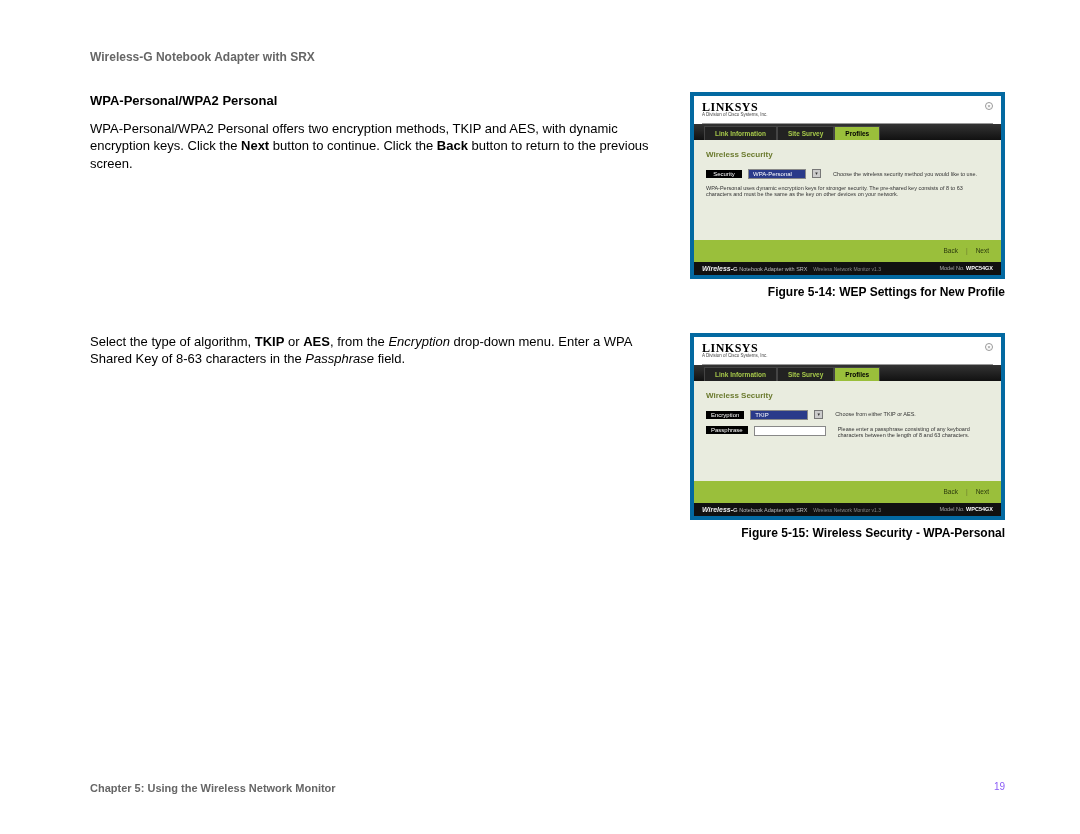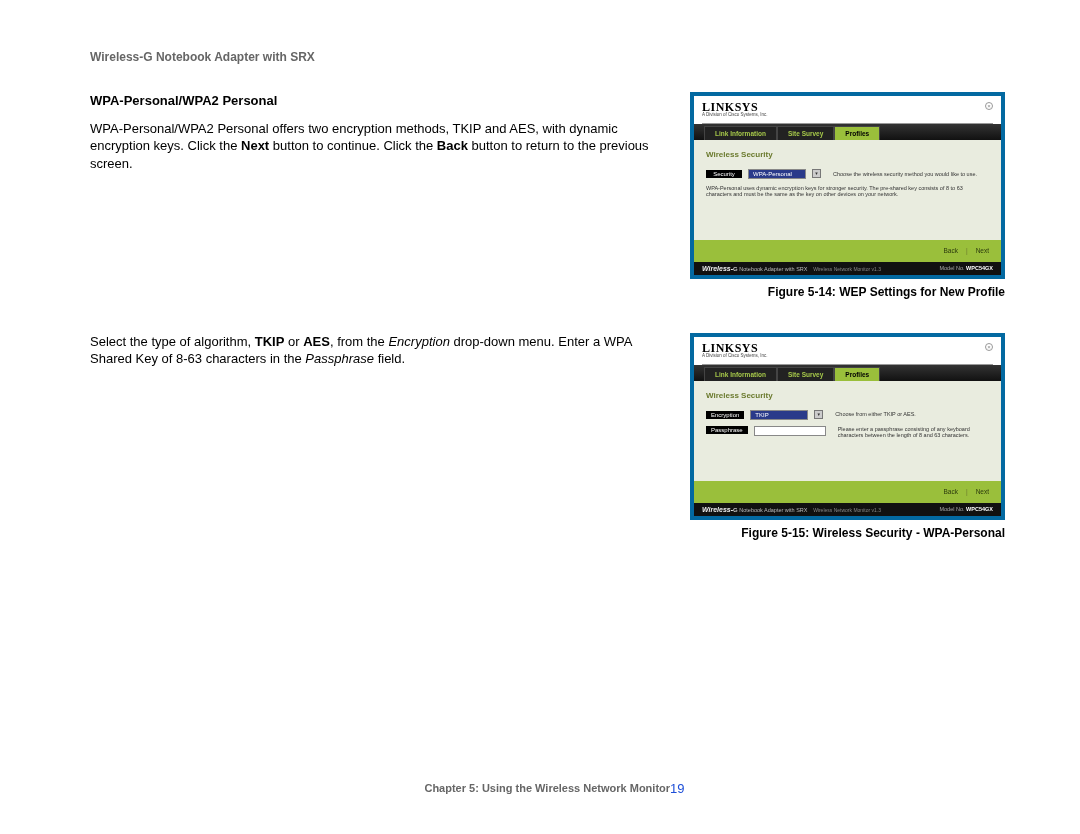--- a/index.html
+++ b/index.html
@@ -199,30 +199,30 @@
   .lp-footer-left .g { font-weight: bold; }
   .lp-footer-left .rest { font-size: 5.5px; color: #bbb; }
   .lp-footer-left .ver { font-size: 5px; color: #888; margin-left: 4px; }
   .lp-footer-right { font-size: 5.5px; }
   .lp-footer-right .mdl { color: #aaa; }
   .lp-footer-right .mn { color: #fff; font-weight: bold; }
 
   .page-footer {
     position: absolute;
     bottom: 38px;
-    left: 104px;
+    left: 90px;
     right: 75px;
     display: flex;
-    justify-content: center;
+    justify-content: space-between;
     font-size: 11px;
     color: #666;
     font-weight: bold;
   }
   .page-footer-left { line-height: 1.35; }
-  .page-num { color: #1d4ed8; font-size: 13px; font-weight: normal; }
+  .page-num { color: #8b5cf6; font-size: 10px; font-weight: normal; }
 </style>
 </head>
 <body>
 
 <div class="header-title">Wireless-G Notebook Adapter with SRX</div>
 
 <div class="content-row">
   <div class="text-col">
     <div class="section-heading">WPA-Personal/WPA2 Personal</div>
     <p>

